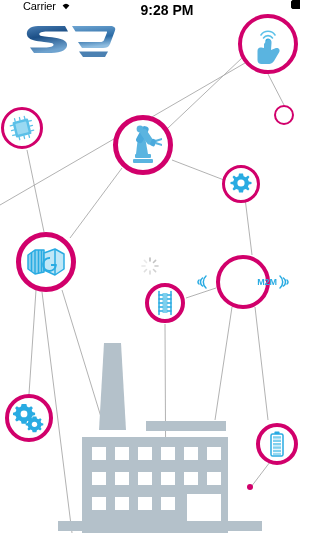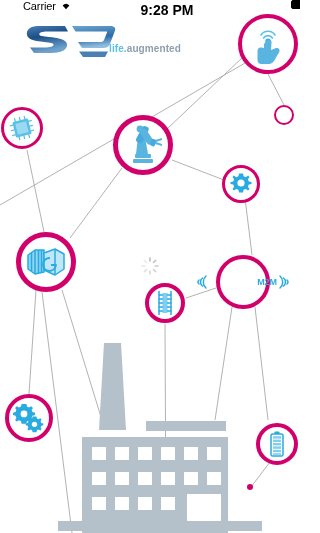--- a/index.html
+++ b/index.html
@@ -144,23 +144,20 @@
         <linearGradient id="stg2" x1="0" y1="0" x2="0.2" y2="1">
           <stop offset="0%" stop-color="#6ea5d2"></stop>
           <stop offset="60%" stop-color="#2b6ba5"></stop>
           <stop offset="100%" stop-color="#8fbde0"></stop>
         </linearGradient>
       </defs>
       <path d="M14 6 C6 6 2 10 3 15 C4 20 12 21 20 22 C26 22.7 30 23 29.5 25 C29 27 24 27.5 19 27.5 L6 27.5 L10 33 L27 33 C38 33 44 29 43 24 C42 19 33 17.8 25 17 C19 16.4 15 16 15.3 14 C15.6 12 20 11.5 25 11.5 L44 11.5 L41 6 Z" fill="url(#stg)"></path>
       <path d="M48 6 L86 6 C90 6 92 7.5 91 10.5 L86 24 C85 27 82 28 79 28 L58 28 L54 22 L76 22 C78 22 79.5 21.5 80 20 L83 12.5 C83.4 11.7 83 11.5 82 11.5 L51.5 11.5 Z" fill="url(#stg2)"></path>
       <path d="M55 31.5 L84 31.5 L81 37 L59 37 Z" fill="#2b6ba5" opacity="0.85"></path>
     </svg>
-    <div class="tagline">
-      <span>life.</span><span class="aug">augmented</span>
-    </div>
   </div>
 
   <div class="scene">
 
     <svg class="lines" viewBox="0 0 300 533">
       <g stroke="#a9a9a9" stroke-width="0.9" fill="none">
         <line x1="245" y1="63" x2="0" y2="205"></line>
         <line x1="268" y1="74" x2="284" y2="105"></line>
         <line x1="168" y1="128" x2="243" y2="57"></line>
         <line x1="172" y1="160" x2="224" y2="180"></line>

